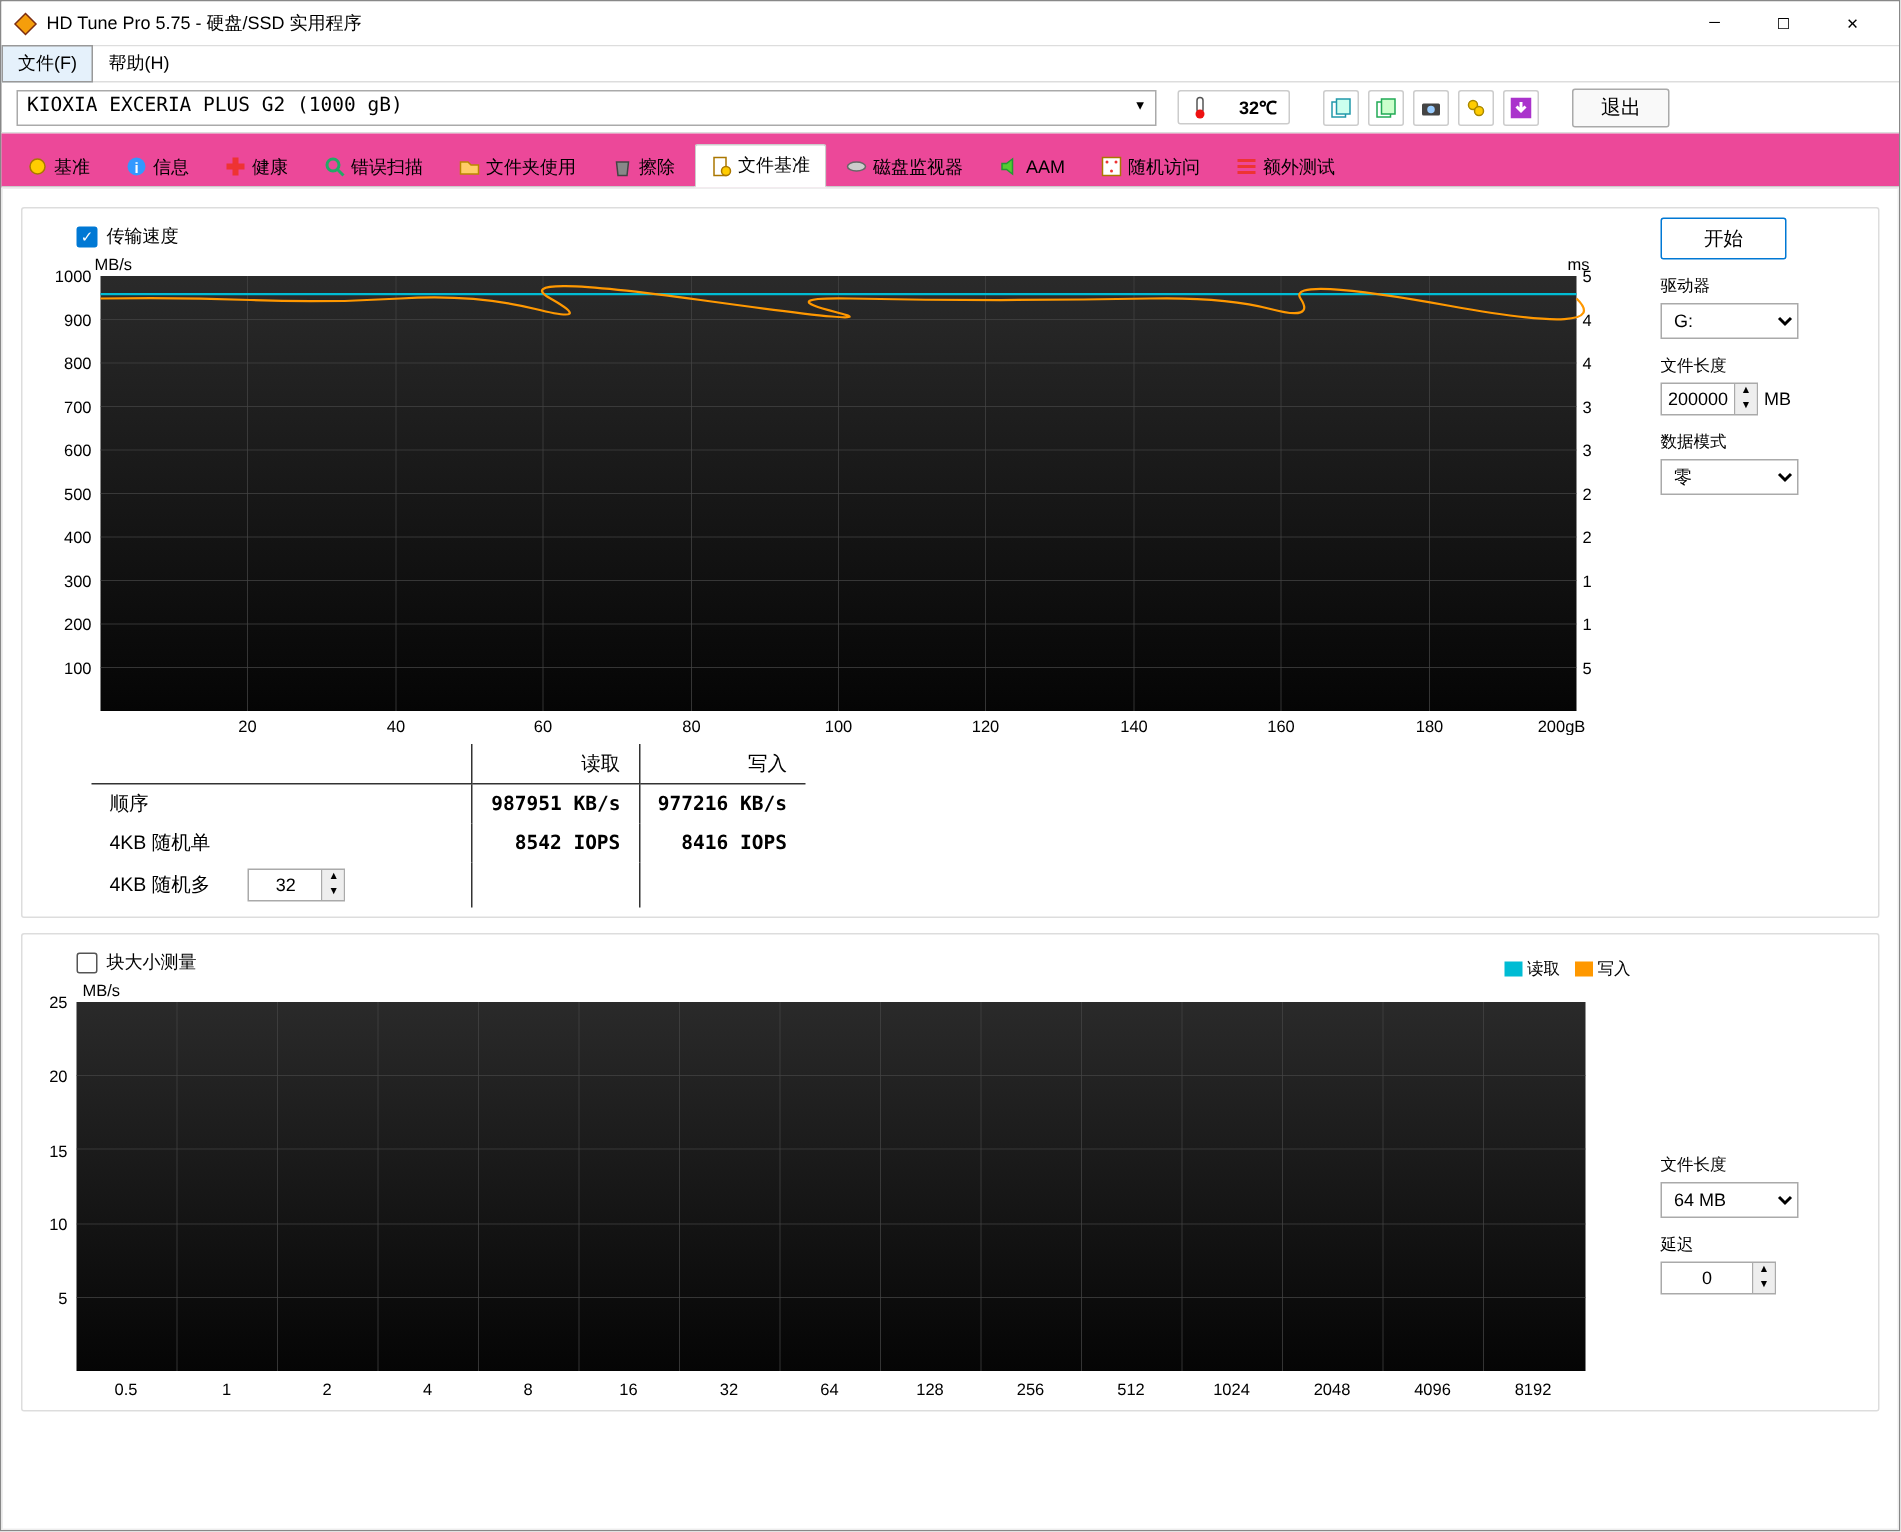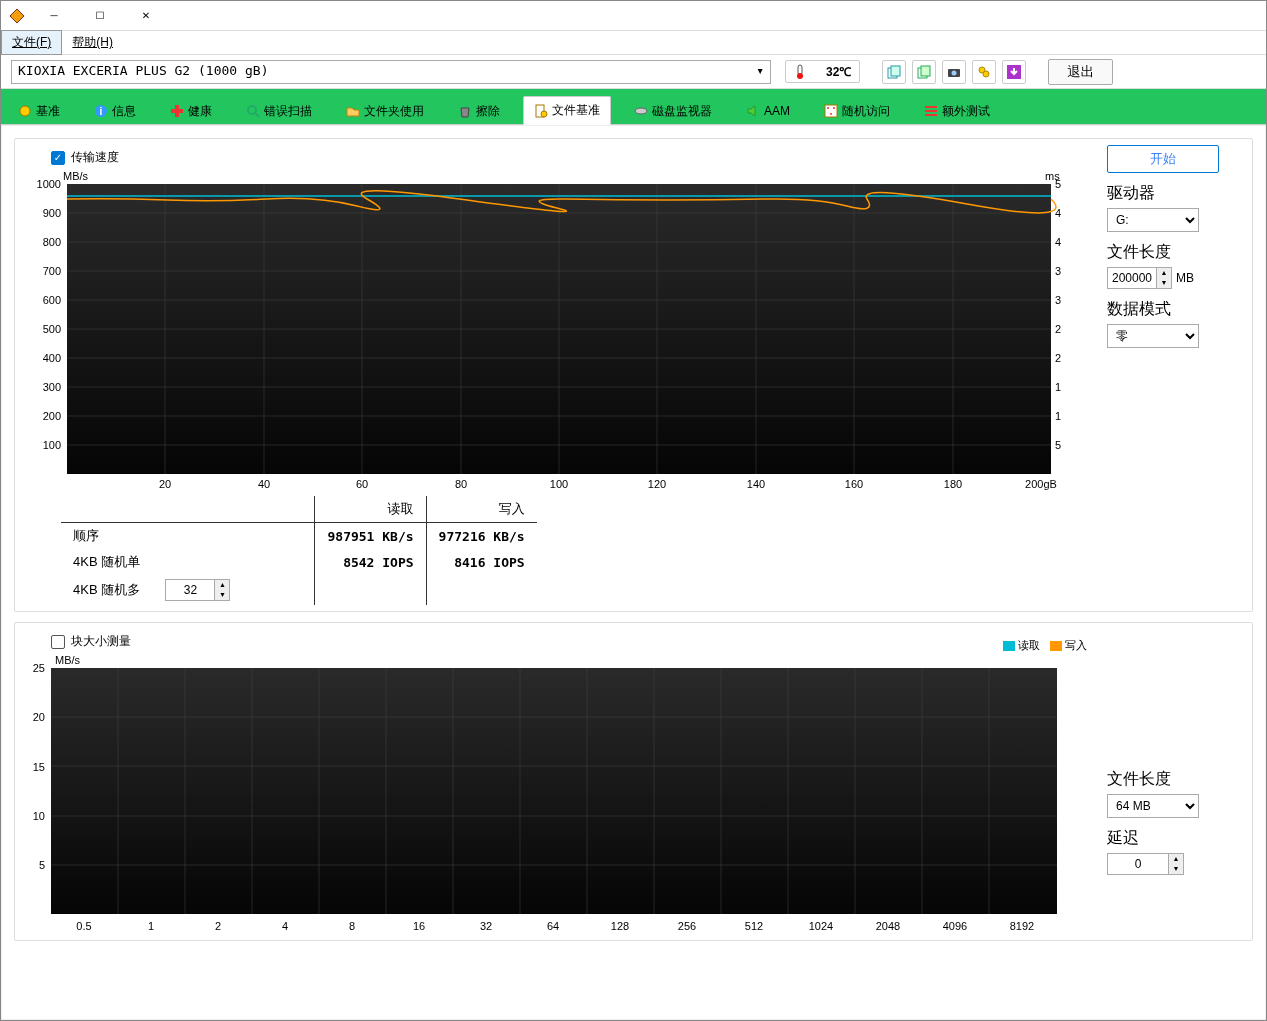--- a/index.html
+++ b/index.html
@@ -4,29 +4,29 @@
 <style>
 * { box-sizing: border-box; margin: 0; padding: 0; }
 body { font-family: "Microsoft YaHei", "Segoe UI", Tahoma, sans-serif; font-size: 12px; background: #fff; color: #000; }
 .window { width: 1267px; height: 1021px; border: 1px solid #888; display: flex; flex-direction: column; }
 .titlebar { height: 30px; display: flex; align-items: center; padding: 0 8px; background: #fff; border-bottom: 1px solid #ddd; }
 .titlebar .app-icon { width: 16px; height: 16px; margin-right: 6px; }
 .titlebar .title { flex: 1; font-size: 12px; }
 .win-controls { display: flex; }
 .win-controls div { width: 46px; height: 30px; display: flex; align-items: center; justify-content: center; font-family: "Segoe UI Symbol", sans-serif; font-size: 10px; }
 .menubar { height: 24px; display: flex; align-items: center; border-bottom: 1px solid #ddd; background: #fff; }
-.menubar .menu-item { padding: 3px 10px; font-size: 12px; text-decoration: underline; }
+.menubar .menu-item { padding: 3px 10px; font-size: 12px; }
 .menubar .menu-item.selected { border: 1px solid #999; background: #e5f1fb; }
 .toolbar-top { height: 34px; display: flex; align-items: center; padding: 4px 10px; border-bottom: 1px solid #ddd; gap: 6px; }
 .drive-select { flex: 0 0 760px; height: 24px; border: 1px solid #aaa; padding: 2px 6px; font-family: Consolas, monospace; font-size: 13px; background: #fff; display: flex; justify-content: space-between; }
 .temp-box { display: flex; align-items: center; gap: 20px; padding: 2px 8px; border: 1px solid #ccc; border-radius: 2px; margin-left: 8px; }
 .toolbar-icons { display: flex; gap: 6px; margin-left: 16px; }
 .tool-btn { width: 24px; height: 24px; border: 1px solid #ccc; border-radius: 2px; display: flex; align-items: center; justify-content: center; }
 .exit-btn { margin-left: 16px; padding: 3px 18px; border: 1px solid #aaa; border-radius: 2px; background: #f9f9f9; }
-.tabs { display: flex; padding: 6px 6px 0 6px; background: #22c55e; border-bottom: 1px solid #ccc; gap: 12px; }
+.tabs { display: flex; padding: 6px 6px 0 6px; background: #ec4899; border-bottom: 1px solid #ccc; gap: 2px; }
 .tab { display: flex; align-items: center; gap: 4px; padding: 5px 10px; font-size: 12px; border: 1px solid transparent; border-bottom: none; position: relative; top: 1px;}
 .tab.active { border: 1px solid #ccc; border-bottom: 1px solid #fff; background: #fff; border-radius: 2px 2px 0 0;}
 .tab-icon { width: 14px; height: 14px; display: inline-block; }
 .main-area { flex: 1; padding: 12px; display: flex; flex-direction: column; gap: 10px; overflow: hidden; background: #fff; border: 1px solid #eee; }
 .panel { border: 1px solid #ddd; border-radius: 2px; padding: 6px; position: relative; }
 .panel1 { display: flex; }
 .chart-col { flex: 1; display: flex; flex-direction: column; }
 .side-col { width: 155px; padding-left: 16px; }
 .checkrow { display: flex; align-items: center; gap: 6px; margin: 4px 0 4px 30px; }
 .checkbox { width: 14px; height: 14px; border: 1px solid #555; border-radius: 2px; display: inline-flex; align-items: center; justify-content: center; }
@@ -36,38 +36,39 @@
 .results-table { margin: 6px 0 0 40px; }
 .results-table table { border-collapse: collapse; }
 .results-table th, .results-table td { padding: 4px 12px; font-size: 13px; text-align: right; font-family: Consolas, "Microsoft YaHei", monospace;}
 .results-table th { font-weight: normal; border-bottom: 1px solid #333; }
 .results-table td.label { text-align: left; font-family: "Microsoft YaHei", sans-serif; font-weight: normal; padding-right: 84px;}
 .results-table .col-sep { border-right: 1px solid #333; }
 .spinner { display: inline-flex; align-items: center; border: 1px solid #aaa; height: 22px;}
 .spinner input { width: 48px; border: none; text-align: center; font-size: 12px; padding: 2px;}
 .spinner .spin-btns { display: flex; flex-direction: column; border-left: 1px solid #aaa;}
 .spinner .spin-btns div { width: 14px; height: 10px; font-size: 7px; text-align: center; line-height: 10px; background: #eee;}
-.side-col label { display: block; font-size: 16px; margin: 10px 0 4px; }
+.side-col label { display: block; font-size: 11px; margin: 10px 0 4px; }
 .side-col select, .side-col .combo { width: 92px; height: 24px; border: 1px solid #aaa; padding: 2px 4px; font-size: 12px; background: #fff;}
-.start-btn { width: 112px; height: 28px; border: 1px solid #0078d4; color: #3b82f6; background: #fff; border-radius: 2px; font-size: 13px;}
+.start-btn { width: 84px; height: 28px; border: 1px solid #0078d4; color: #000000; background: #fff; border-radius: 2px; font-size: 13px;}
 .panel2-row{display:flex}
 .legend-br { position: absolute; right: 4px; top: -16px; display: flex; gap: 10px; font-size: 11px;}
 .legend-item{display:flex;align-items:center;gap:3px}
 .legend-sw{width:12px;height:10px;display:inline-block}
 .mono{font-family:Consolas,monospace}
 </style>
 </head>
 <body>
 
 <div class="window">
 
   <div class="titlebar">
     <svg class="app-icon" viewBox="0 0 16 16">
         <polygon points="8,1 15,8 8,15 1,8" fill="#f59e0b" stroke="#7c2d12"></polygon>
       </svg>
+    <span class="title">HD Tune Pro 5.75 - 硬盘/SSD 实用程序</span>
     <div class="win-controls">
       <div>─</div>
       <div>☐</div>
       <div>✕</div>
     </div>
   </div>
 
   <div class="menubar">
     <div class="menu-item selected">文件(F)</div>
     <div class="menu-item">帮助(H)</div>

